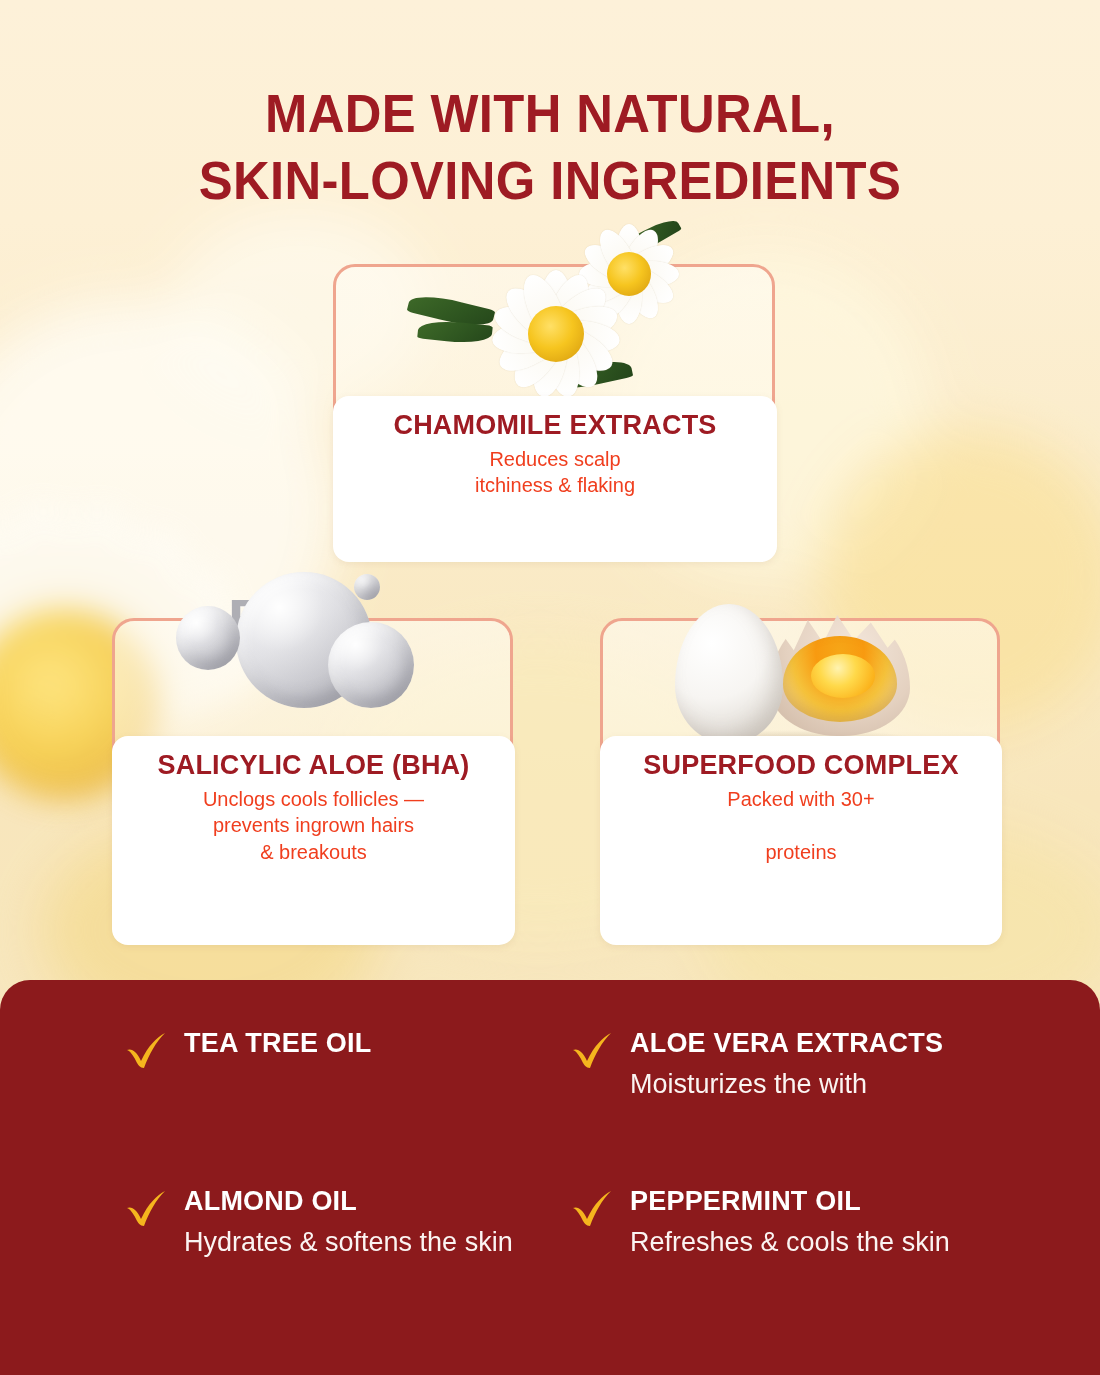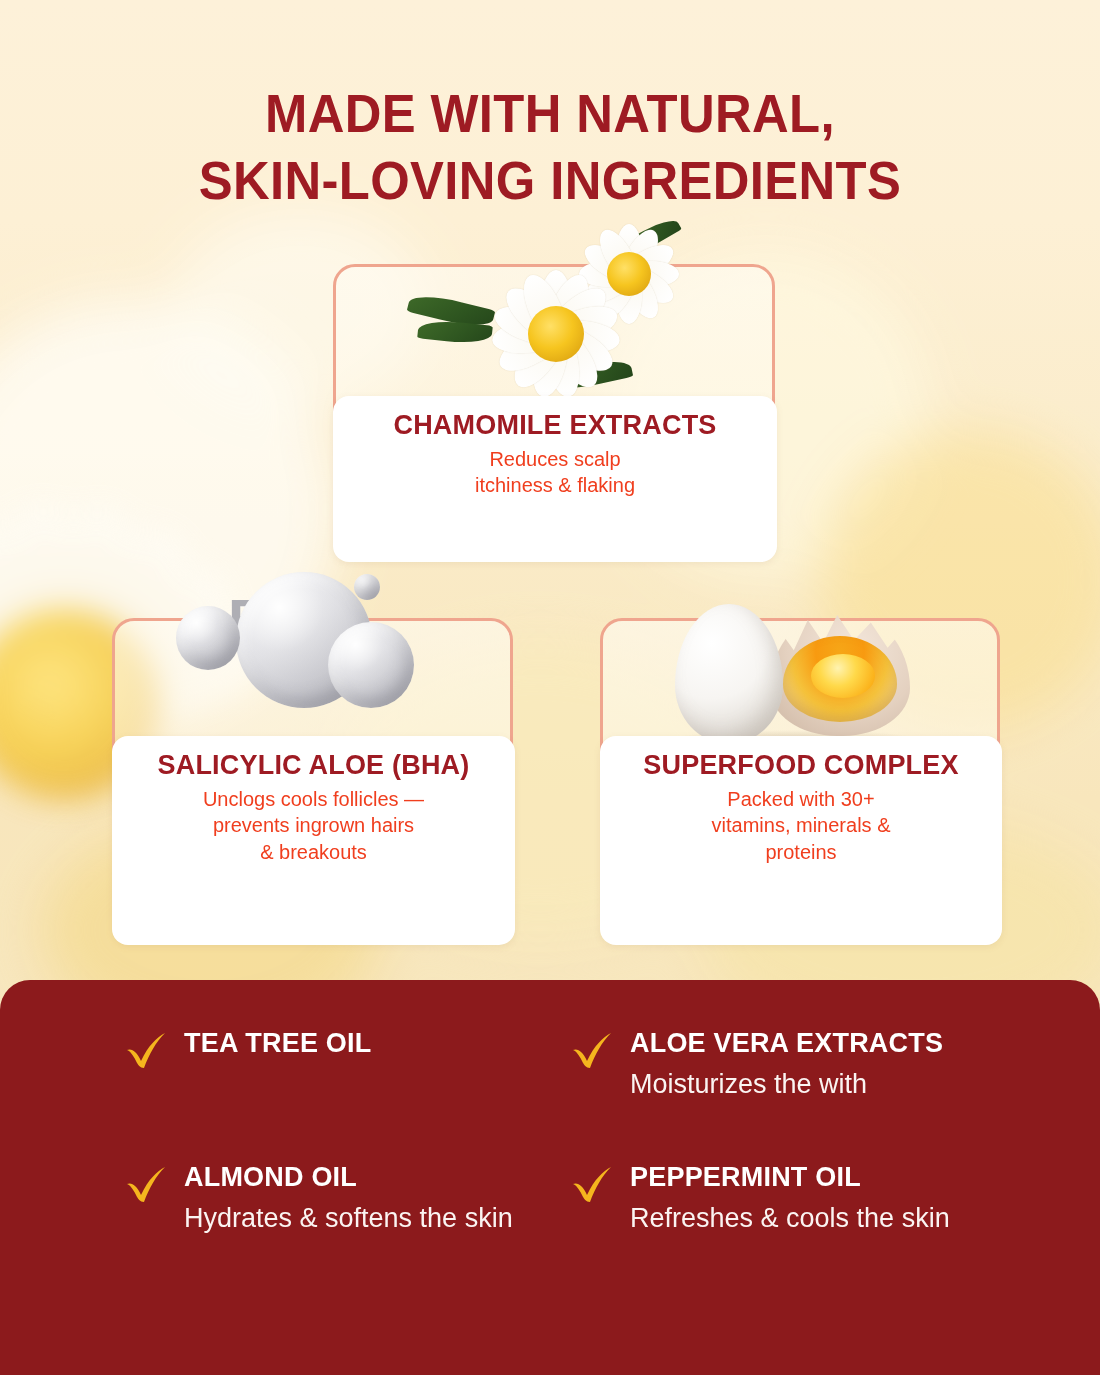--- a/index.html
+++ b/index.html
@@ -91,21 +91,21 @@
     box-shadow:inset 0 -6px 12px rgba(180,120,20,.35);}
   .yolk{position:absolute;left:146px;top:52px;width:64px;height:44px;border-radius:50%;
     background:radial-gradient(circle at 42% 32%,#FFF3B0 0%,#FFD94A 38%,#FBB21B 78%,#EE9A0B 100%);}
   .egg-shadow{position:absolute;left:6px;top:128px;width:250px;height:20px;border-radius:50%;
     background:radial-gradient(ellipse at 50% 50%,rgba(160,140,115,.30) 0%,rgba(160,140,115,0) 72%);}
 
   
   .footer{position:absolute;left:0;right:0;top:980px;bottom:0;
     background:#8C1A1C;border-radius:30px 30px 0 0;}
   .checks{position:absolute;left:124px;right:68px;top:48px;
-    display:grid;grid-template-columns:446px 1fr;row-gap:60px;}
+    display:grid;grid-template-columns:446px 1fr;row-gap:84px;}
   .chk{position:relative;padding-left:60px;}
   .chk .mark{position:absolute;left:0;top:2px;width:44px;height:40px;}
   .chk h4{margin:0 0 7px;color:#FFFFFF;font-size:27px;font-weight:bold;letter-spacing:.2px;}
   .chk p{margin:0;color:#FBF4F2;font-size:27px;font-weight:normal;line-height:1.34;max-width:330px;}
 </style>
 </head>
 <body>
 
 <div class="stage">
 
@@ -214,21 +214,21 @@
     <div class="shell-back"></div>
     <div class="egg-whole"></div>
     <div class="shell-inner"></div>
     <div class="yolk"></div>
   </div>
 
   <div class="panel" id="panel3">
     <h3>SUPERFOOD COMPLEX</h3>
     <p>
       <span>Packed with 30+</span><br>
-      <span>vitamins, minerals &amp;</span><br>
+      <br>
       <span>proteins</span>
     </p>
   </div>
 
   <div class="footer">
     <div class="checks">
 
       <div class="chk">
         <span class="mark">
           <svg viewBox="0 0 44 40" width="44" height="40" aria-hidden="true">

